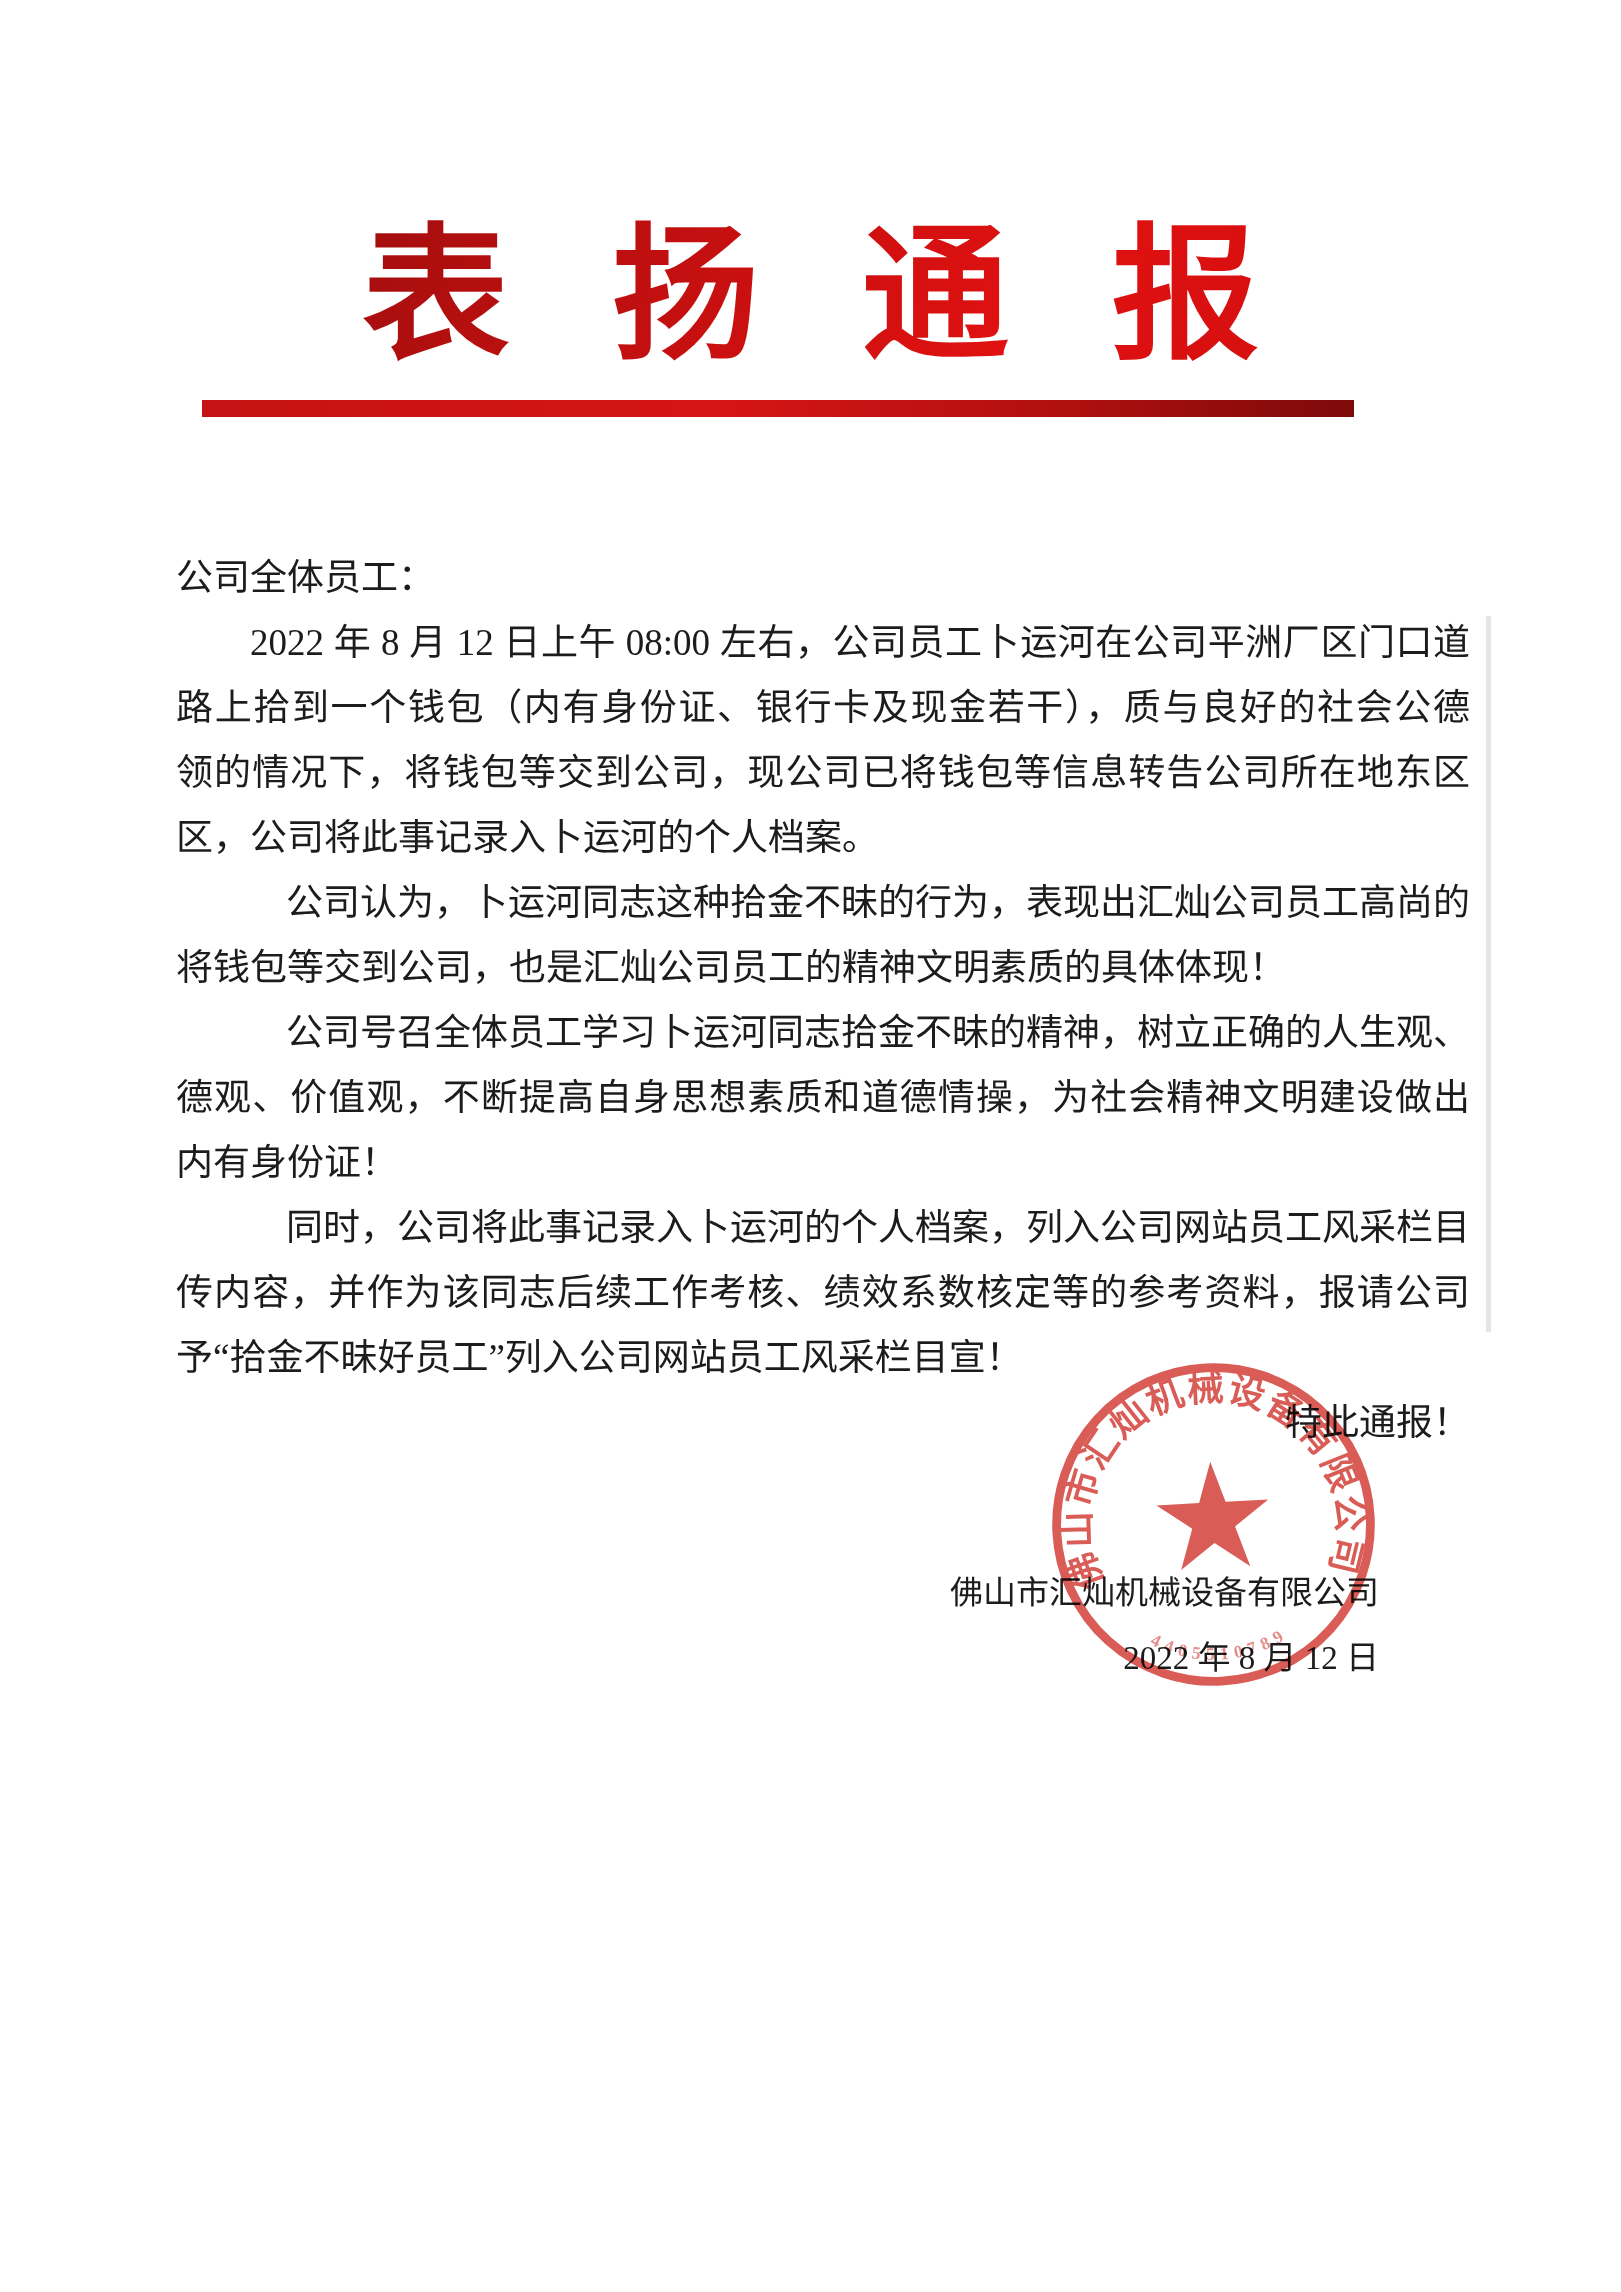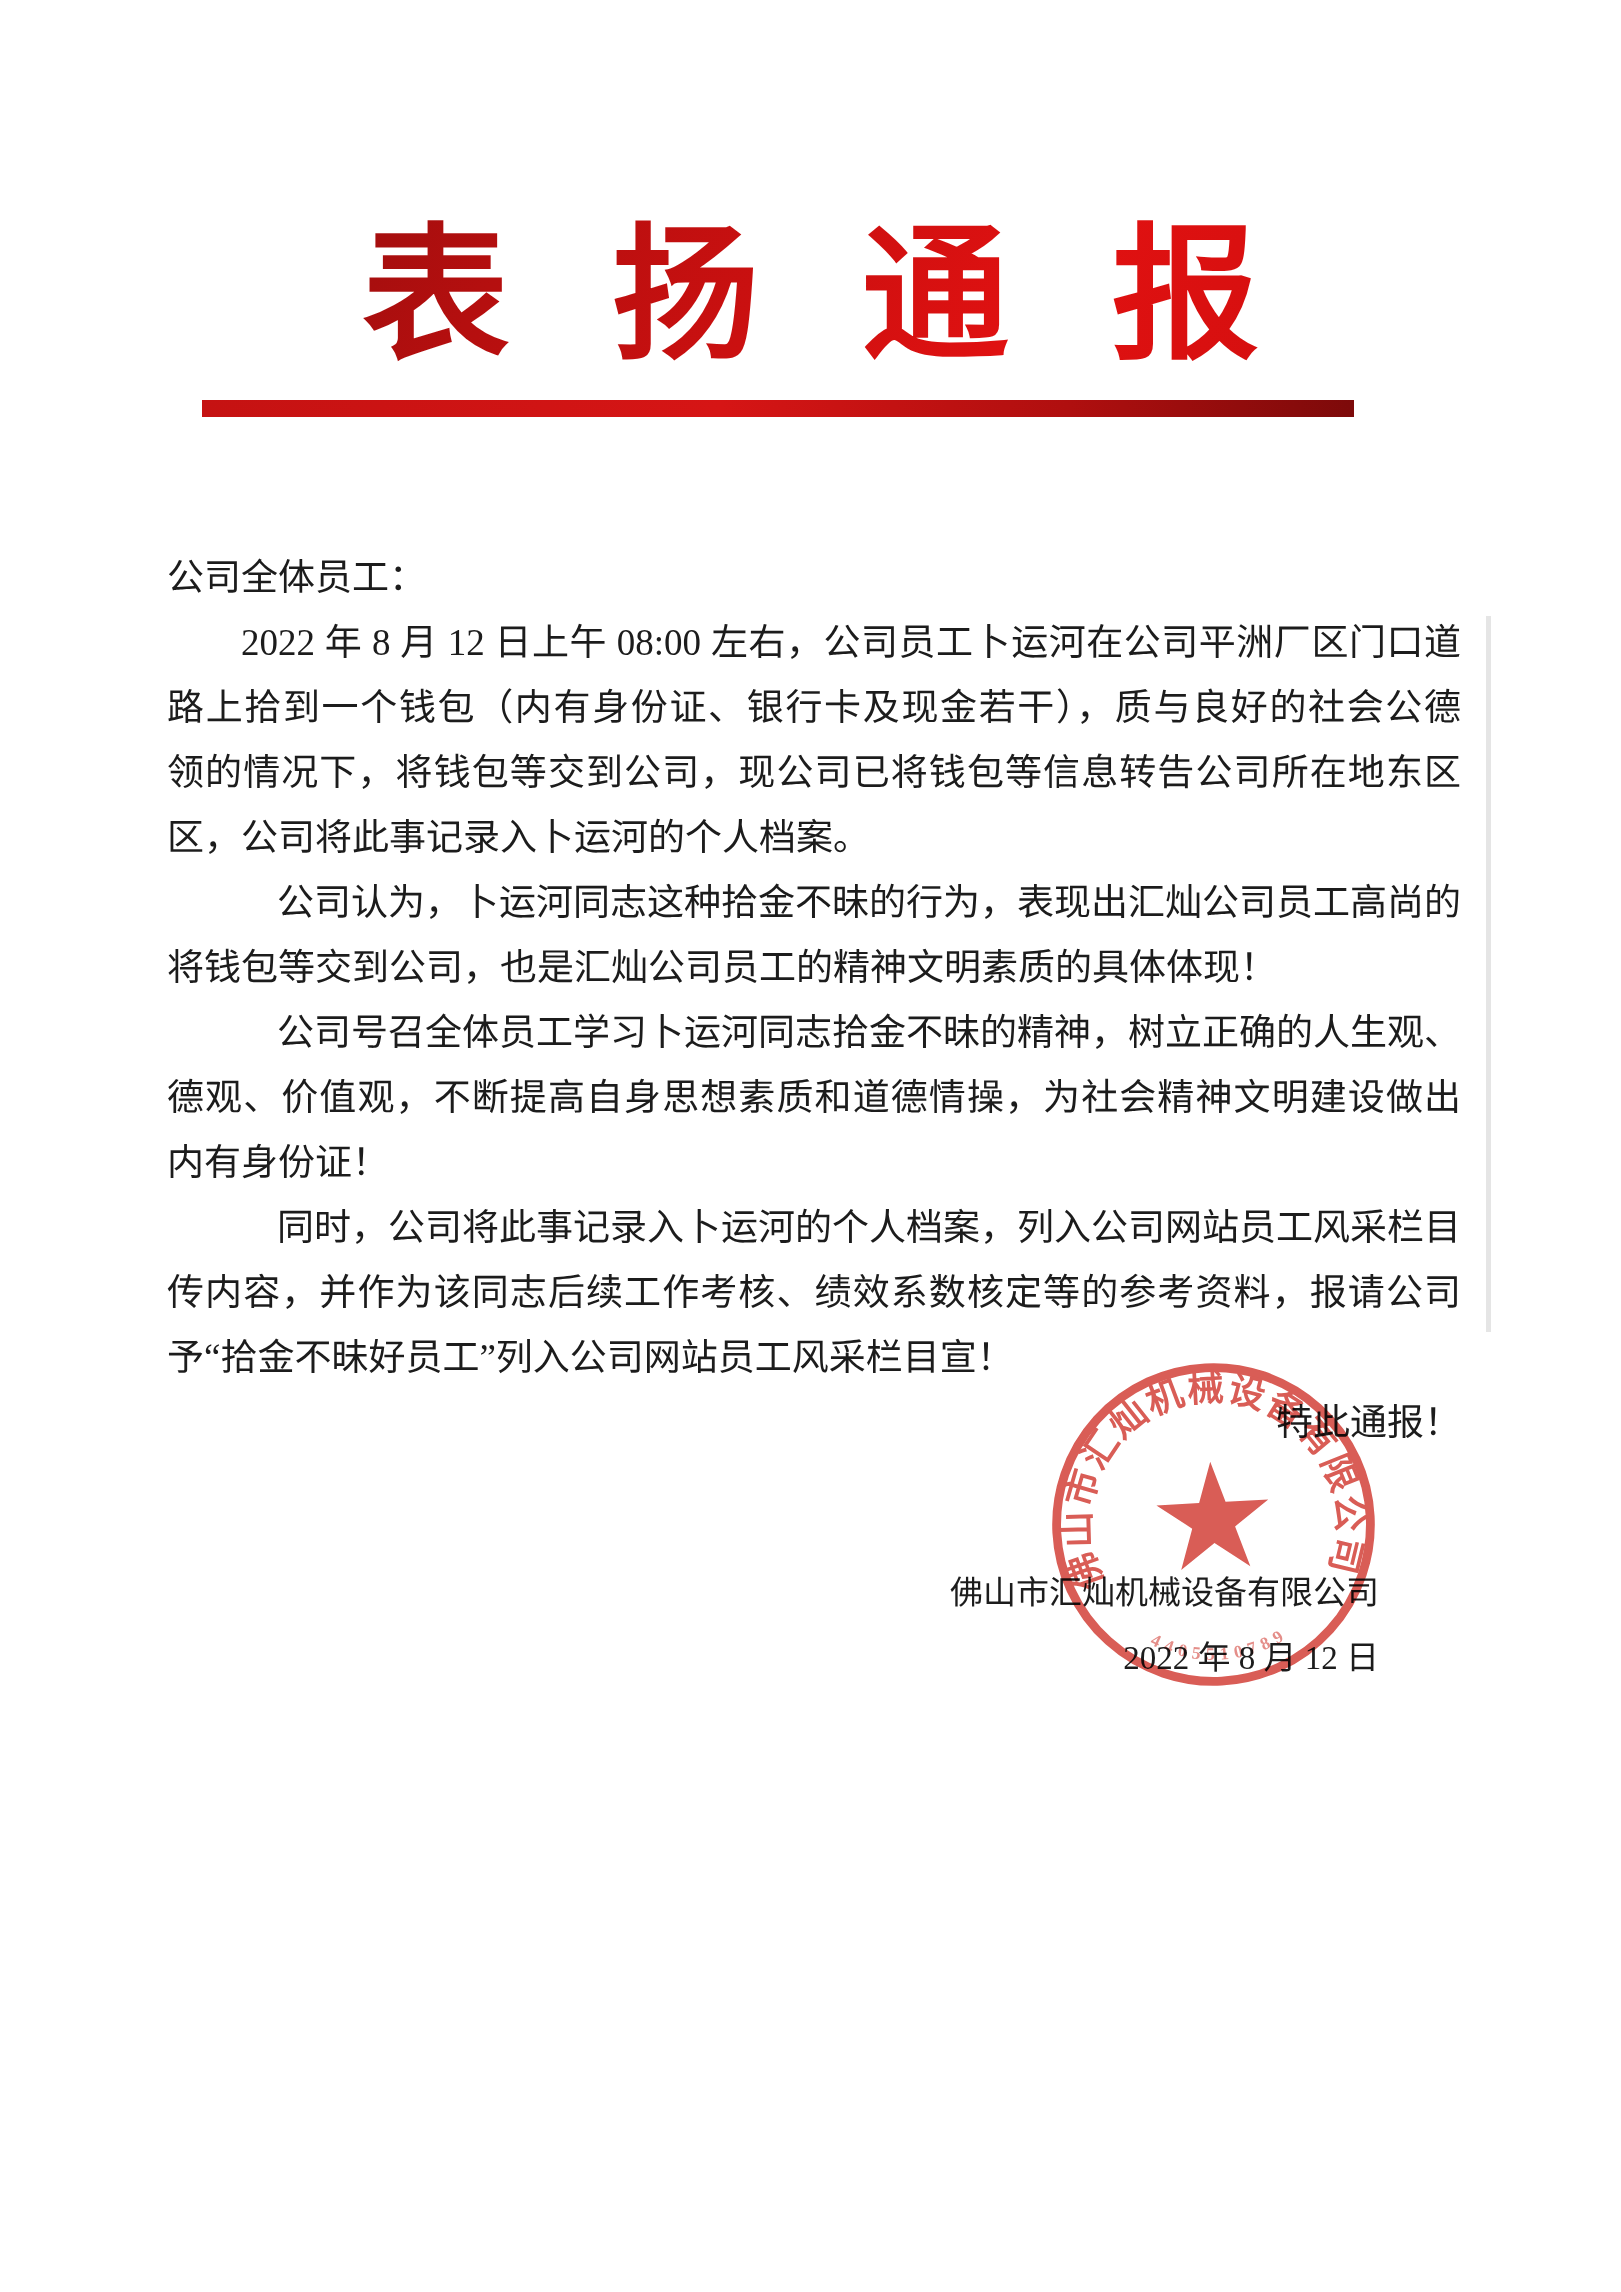--- a/index.html
+++ b/index.html
@@ -33,21 +33,21 @@
   .title-rule {
     position: absolute;
     top: 400px; left: 202px;
     width: 1152px; height: 16.7px;
     background: linear-gradient(90deg, #c51212 0%, #d61515 45%, #b00f0f 75%, #7d0a0a 100%);
   }
 
   
   .body-text {
     position: absolute;
-    top: 545px; left: 167px;
+    top: 545px; left: 176px;
     width: 1294px;
     font-size: 37px;
     line-height: 65px;
   }
   .ln {
     text-align: justify;
     text-align-last: justify;
     height: 65px;
     overflow: hidden;
   }

